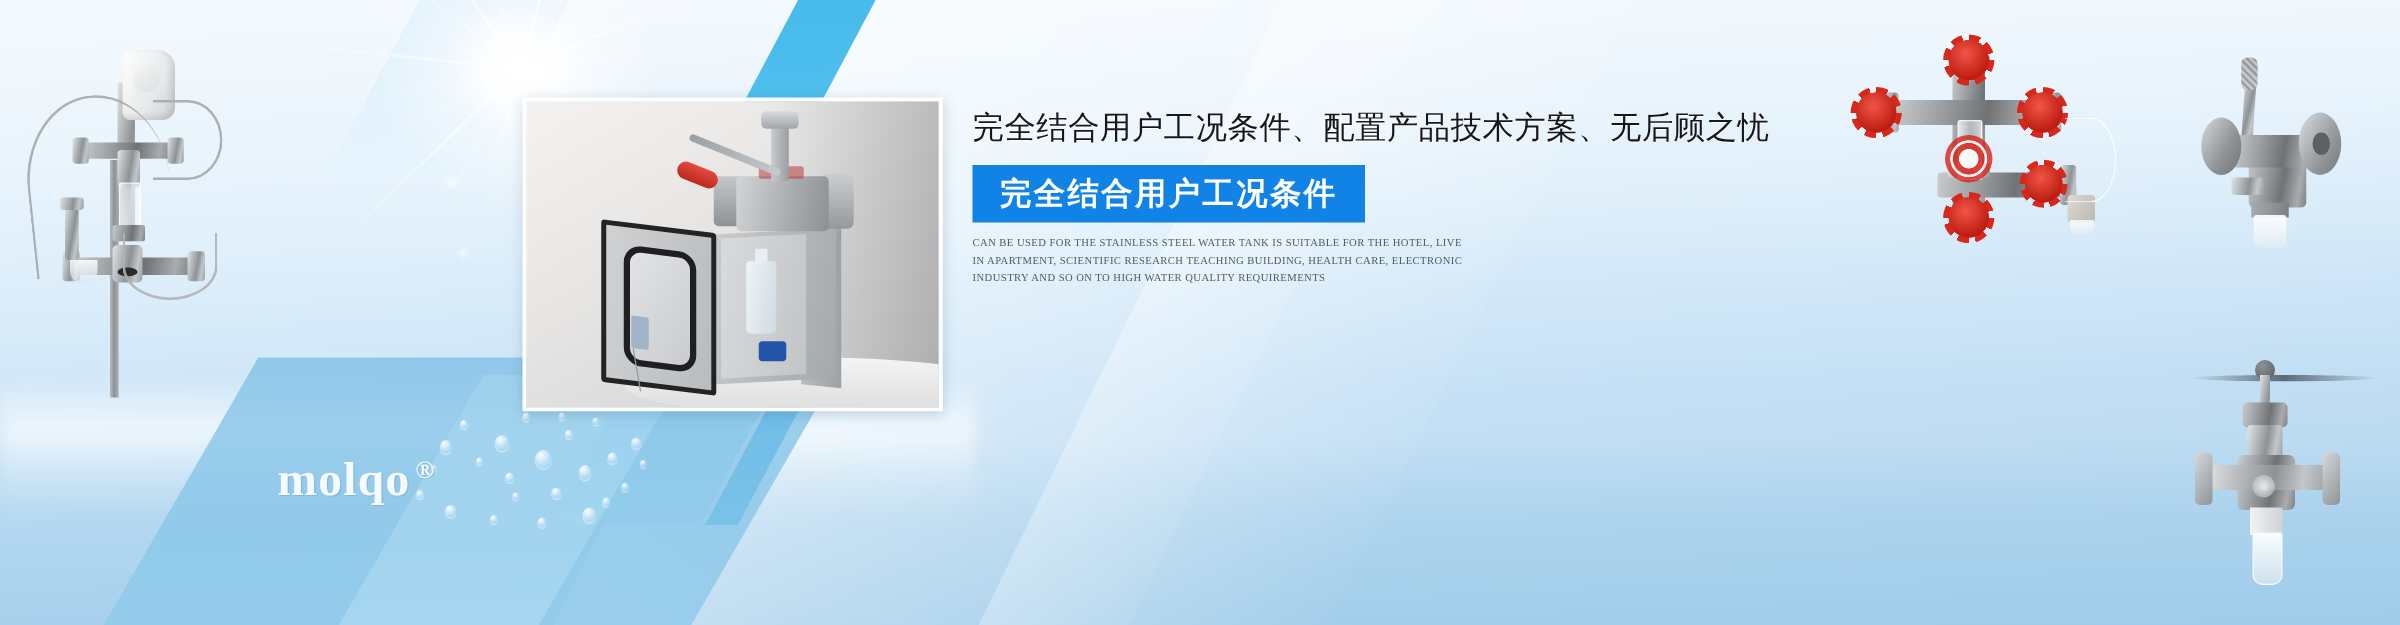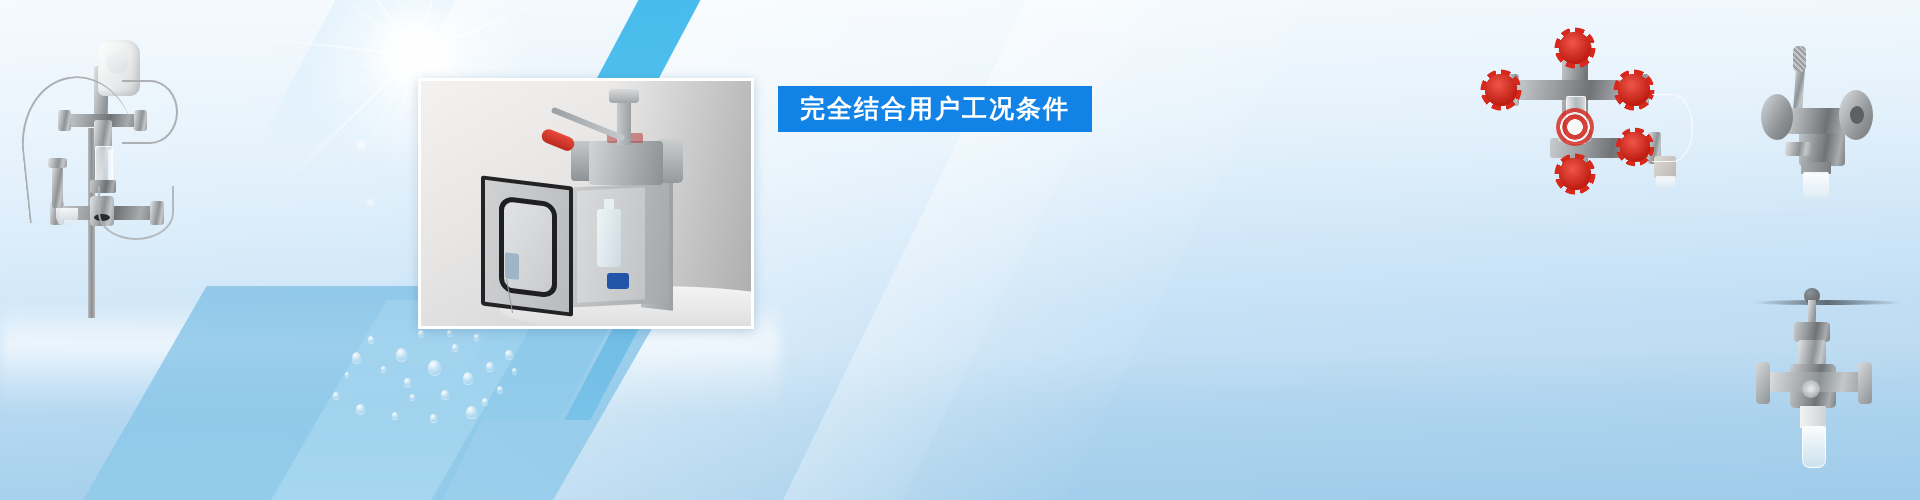--- a/index.html
+++ b/index.html
@@ -280,21 +280,23 @@
     <div class="flange-r"></div>
     <div class="valve-base"></div>
     <div class="seal"></div>
     <div class="stem"></div>
     <div class="knob"></div>
     <div class="lever"></div>
     <div class="lever-red"></div>
   </div>
 
   <div id="textblock">
+    <div class="subline">完全结合用户工况条件、配置产品技术方案、无后顾之忧</div>
     <div><span class="tagline">完全结合用户工况条件</span></div>
+    <div class="english">CAN BE USED FOR THE STAINLESS STEEL WATER TANK IS SUITABLE FOR THE HOTEL, LIVE IN APARTMENT, SCIENTIFIC RESEARCH TEACHING BUILDING, HEALTH CARE, ELECTRONIC INDUSTRY AND SO ON TO HIGH WATER QUALITY REQUIREMENTS</div>
   </div>
 
   <div class="eq" style="left:1478px;top:34px;width:270px;height:160px;">
 
     <div class="eq metal-d" style="left:84px;top:18px;width:26px;height:124px;border-radius:3px;"></div>
 
     <div class="eq metal-d" style="left:36px;top:46px;width:126px;height:20px;border-radius:3px;"></div>
     <div class="eq metal" style="left:28px;top:40px;width:13px;height:32px;border-radius:3px;"></div>
     <div class="eq metal" style="left:158px;top:40px;width:13px;height:32px;border-radius:3px;"></div>
 
@@ -340,14 +342,17 @@
     <div class="eq metal" style="left:46px;top:58px;width:28px;height:28px;border-radius:3px;"></div>
     <div class="eq metal-d" style="left:38px;top:82px;width:46px;height:44px;border-radius:5px;"></div>
     <div class="eq metal" style="left:12px;top:90px;width:100px;height:20px;border-radius:3px;"></div>
     <div class="eq" style="left:4px;top:80px;width:14px;height:42px;border-radius:4px;background:linear-gradient(120deg,#d6d9db,#8f9396);"></div>
     <div class="eq" style="left:106px;top:80px;width:14px;height:42px;border-radius:4px;background:linear-gradient(120deg,#d6d9db,#8f9396);"></div>
     <div class="eq" style="left:50px;top:98px;width:18px;height:18px;border-radius:50%;background:radial-gradient(circle,rgba(255,255,255,.8),rgba(160,168,174,.6));"></div>
     <div class="eq" style="left:48px;top:124px;width:26px;height:22px;background:linear-gradient(90deg,#f1f2f3,#cfd3d6);"></div>
     <div class="eq" style="left:50px;top:144px;width:22px;height:40px;border-radius:2px 2px 8px 8px;background:linear-gradient(180deg,rgba(255,255,255,.92),rgba(222,233,240,.7));border:1px solid rgba(255,255,255,.8);"></div>
   </div>
 
+  <div id="watermark">
+    <span>molqo</span><span class="reg">®</span>
+  </div>
 
 </div>
 
 </body></html>

